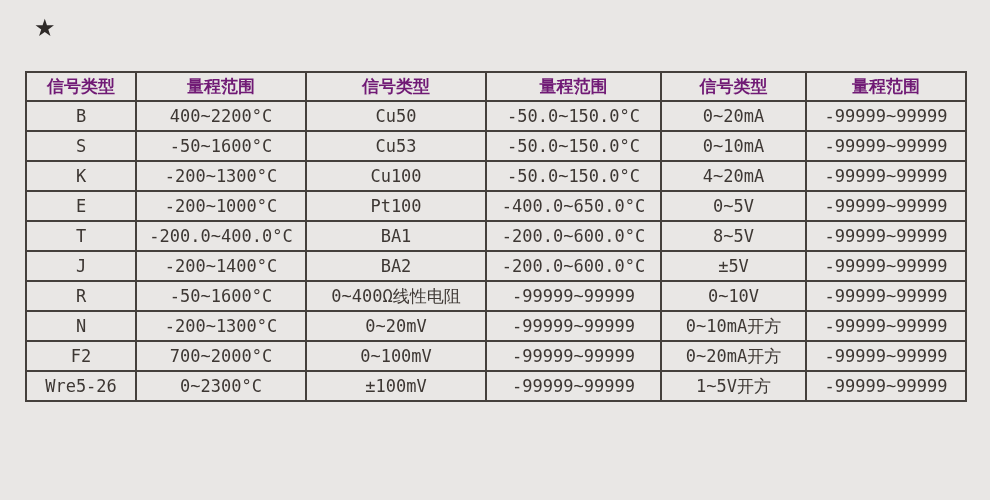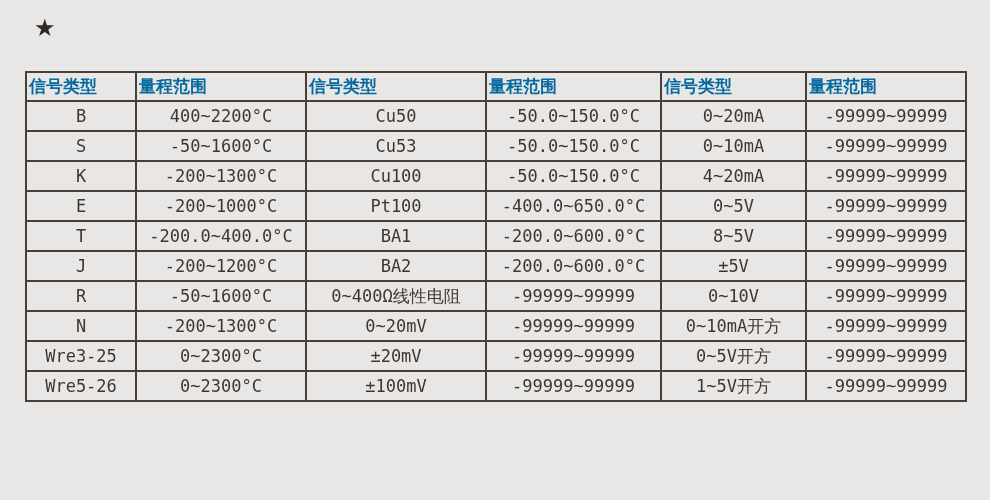--- a/index.html
+++ b/index.html
@@ -40,24 +40,24 @@
     width: 940px;
     background: #e9e7e5;
   }
   table.sig, table.sig th, table.sig td {
     border: 2px solid #45403c;
   }
   table.sig th {
     height: 27px;
     font-size: 17px;
     font-weight: bold;
-    color: #0369a1;
-    text-align: left;
+    color: #701a75;
+    text-align: center;
     vertical-align: middle;
-    padding: 0 2px;
+    padding: 0 20px;
     font-family: "DejaVu Sans", "Liberation Sans", sans-serif;
   }
   table.sig td {
     height: 28px;
     font-size: 17px;
     color: #3d3733;
     text-align: center;
     vertical-align: middle;
     padding: 0 2px;
     white-space: nowrap;
@@ -128,21 +128,21 @@
       <tr>
         <td>T</td>
         <td>-200.0~400.0°C</td>
         <td>BA1</td>
         <td>-200.0~600.0°C</td>
         <td>8~5V</td>
         <td>-99999~99999</td>
       </tr>
       <tr>
         <td>J</td>
-        <td>-200~1200°C</td>
+        <td>-200~1400°C</td>
         <td>BA2</td>
         <td>-200.0~600.0°C</td>
         <td>±5V</td>
         <td>-99999~99999</td>
       </tr>
       <tr>
         <td>R</td>
         <td>-50~1600°C</td>
         <td>0~400Ω线性电阻</td>
         <td>-99999~99999</td>
@@ -151,25 +151,25 @@
       </tr>
       <tr>
         <td>N</td>
         <td>-200~1300°C</td>
         <td>0~20mV</td>
         <td>-99999~99999</td>
         <td>0~10mA开方</td>
         <td>-99999~99999</td>
       </tr>
       <tr>
-        <td>Wre3-25</td>
-        <td>0~2300°C</td>
-        <td>±20mV</td>
+        <td>F2</td>
+        <td>700~2000°C</td>
+        <td>0~100mV</td>
         <td>-99999~99999</td>
-        <td>0~5V开方</td>
+        <td>0~20mA开方</td>
         <td>-99999~99999</td>
       </tr>
       <tr>
         <td>Wre5-26</td>
         <td>0~2300°C</td>
         <td>±100mV</td>
         <td>-99999~99999</td>
         <td>1~5V开方</td>
         <td>-99999~99999</td>
       </tr>

